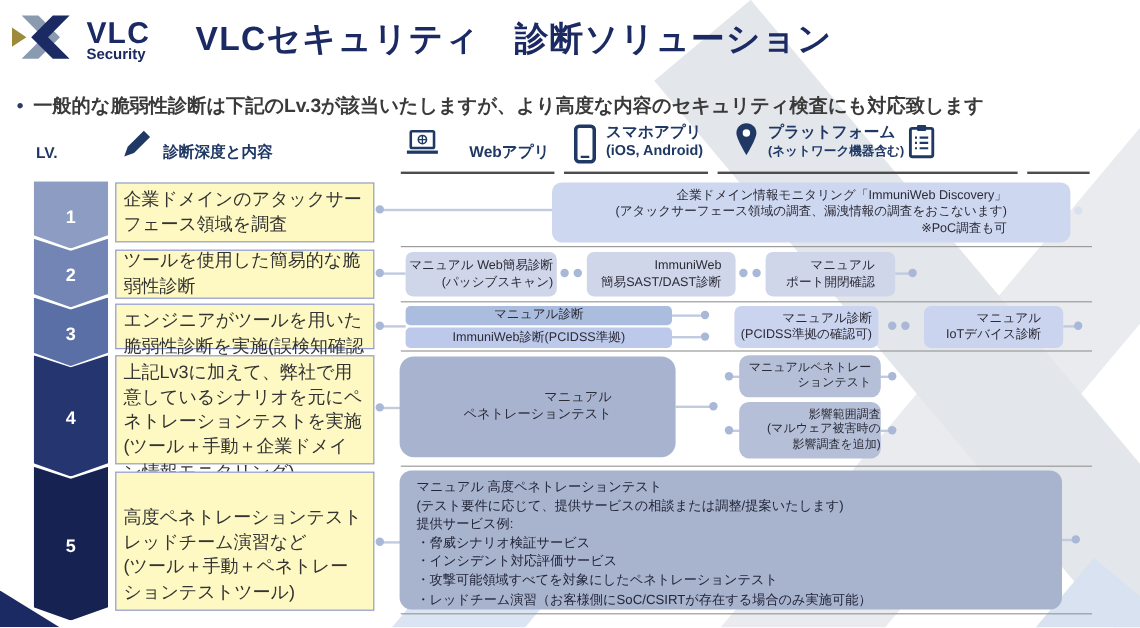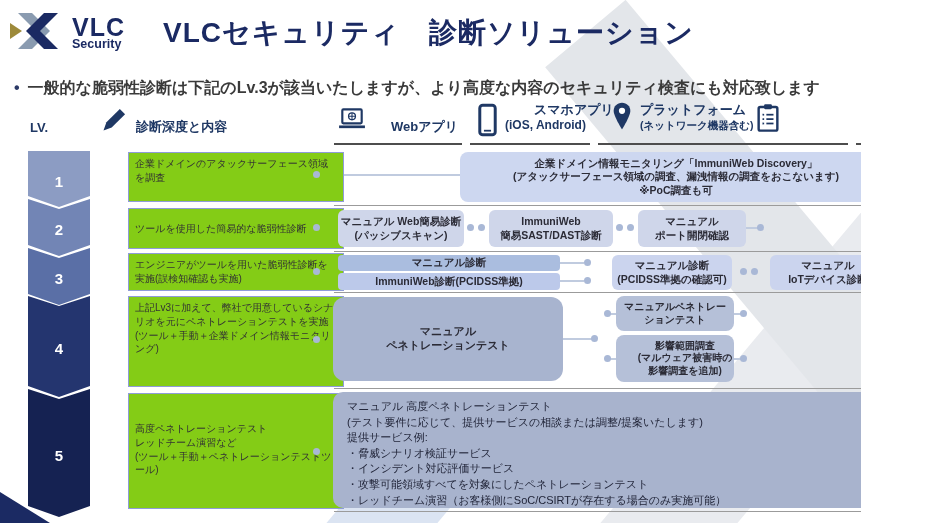--- a/index.html
+++ b/index.html
@@ -1,16 +1,16 @@
 <!DOCTYPE html>
 <html><head>
 <meta charset="utf-8">
 <style>
   html,body{margin:0;padding:0;background:#fff;font-family:"Liberation Sans","DejaVu Sans",sans-serif;}
-  #canvas{position:relative;width:861px;height:523px;background:#fff;overflow:hidden;}
+  #canvas{position:relative;width:950px;height:523px;background:#fff;overflow:hidden;}
   .abs{position:absolute;}
   
   .wm{position:absolute;z-index:0;}
   .wmA{left:770px;top:-60px;width:105px;height:800px;background:#e9ebef;transform:rotate(40deg);}
   .wmB{left:790px;top:-60px;width:105px;height:800px;background:#e3e6ea;transform:rotate(-40deg);}
   .wmBlue1{left:300px;top:440px;width:85px;height:260px;background:#dbe4f2;transform:rotate(40deg);}
   .wmBlue2{left:845px;top:468px;width:75px;height:180px;background:#d8e2f0;transform:rotate(40deg);}
   .wmNavy{left:0;top:492px;width:50px;height:31px;background:#1b2a63;clip-path:polygon(0 0,100% 100%,0 100%);}
   .z{z-index:2;}
   
@@ -25,26 +25,26 @@
   .colhead{font-size:13px;font-weight:bold;color:#1f3864;white-space:nowrap;}
   .colsub{font-size:10.5px;font-weight:bold;color:#1f3864;white-space:nowrap;}
   .colline{position:absolute;top:143px;height:2px;background:#4d4d4d;z-index:2;}
   
   .chev{position:absolute;left:28px;width:62px;z-index:2;display:flex;align-items:center;justify-content:center;
         color:#fff;font-weight:bold;font-size:15px;
         clip-path:polygon(0 0,50% 10px,100% 0,100% calc(100% - 11px),50% 100%,0 calc(100% - 11px));}
   .chev.first{clip-path:polygon(0 0,100% 0,100% calc(100% - 11px),50% 100%,0 calc(100% - 11px));}
   .chev span{padding-top:4px;}
   
-  .desc{position:absolute;left:96px;width:216px;background:#84cc16;border:1px solid #8f9cd8;z-index:2;
-        color:#333;font-size:10px;line-height:1.38;padding:4px 6px;box-sizing:border-box;white-space:pre-line;margin-left:32px;}
+  .desc{position:absolute;left:96px;width:216px;background:#fef9c3;border:1px solid #8f9cd8;z-index:2;
+        color:#333;font-size:15px;line-height:1.38;padding:4px 6px;box-sizing:border-box;white-space:pre-line;}
   .desc.vcenter{display:flex;align-items:center;}
   
   .cbox{position:absolute;z-index:2;box-sizing:border-box;display:flex;align-items:center;justify-content:center;
-        text-align:center;font-size:10.5px;color:#2b2b36;line-height:1.25;white-space:pre-line;border-radius:6px;font-weight:bold;}
+        text-align:right;font-size:10.5px;color:#2b2b36;line-height:1.25;white-space:pre-line;border-radius:6px;}
   .bigbox{position:absolute;z-index:2;box-sizing:border-box;border-radius:10px;color:#22263a;
           font-size:11px;line-height:1.42;white-space:pre-line;padding:7px 14px;text-align:left;}
   
   .hline{position:absolute;height:2px;background:#c0cbdf;z-index:1;}
   .dot{position:absolute;width:7px;height:7px;border-radius:50%;background:#a9b8d6;z-index:2;}
   .dot.faint{background:#d9e1f0;}
   .sep{position:absolute;left:334px;width:576px;height:1px;background:#9b9b9b;z-index:1;}
 </style>
 </head>
 <body>
@@ -95,21 +95,21 @@
   </span>
   <div class="abs z colhead" style="left:391px;top:118px;">Webアプリ</div>
   <div class="colline" style="left:334px;width:128px;"></div>
 
   <span class="abs z" style="left:478px;top:103px;">
     <svg width="19" height="34" viewBox="0 0 16 28">
       <rect x="1.5" y="1.5" width="13" height="25" rx="2.5" fill="none" stroke="#1f3864" stroke-width="2.5"></rect>
       <line x1="5" y1="23" x2="11" y2="23" stroke="#1f3864" stroke-width="1.5"></line>
     </svg>
   </span>
-  <div class="abs z colhead" style="left:534px;top:101px;">スマホアプリ</div>
+  <div class="abs z colhead" style="left:505px;top:101px;">スマホアプリ</div>
   <div class="abs z colhead" style="left:505px;top:118px;font-size:12px;">(iOS, Android)</div>
   <div class="colline" style="left:470px;width:120px;"></div>
 
   <span class="abs z" style="left:612px;top:101px;">
     <svg width="20" height="30" viewBox="0 0 18 26">
       <path d="M9 1C4.6 1 1.5 4.3 1.5 8.4 1.5 13 9 25 9 25s7.5-12 7.5-16.6C16.5 4.3 13.4 1 9 1z" fill="#1f3864"></path>
       <circle cx="9" cy="8.3" r="2.8" fill="#fff"></circle>
     </svg>
   </span>
   <div class="abs z colhead" style="left:640px;top:101px;">プラットフォーム</div>

